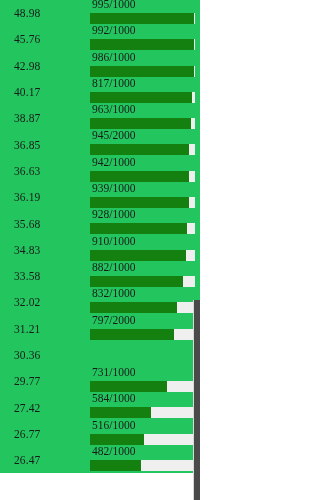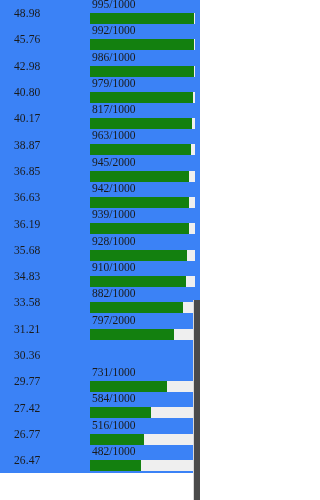--- a/index.html
+++ b/index.html
@@ -20,21 +20,21 @@
     width: 200px;
     height: 500px;
     background: #ffffff;
   }
 
   .row {
     position: relative;
     height: 26.3px;
     display: flex;
     align-items: center;
-    background: #3b82f6;
+    background: #22c55e;
   }
 
   .score-cell {
     width: 90px;
     flex: 0 0 90px;
     text-align: left;
     padding-left: 14px;
     box-sizing: border-box;
     font-size: 11.5px;
     color: #1a1a1a;
@@ -124,29 +124,20 @@
       <div class="row">
         <div class="score-cell">42.98</div>
         <div class="bar-cell">
           <div class="bar-label">986/1000</div>
           <div class="bar-track">
             <div class="bar-fill" style="width: 98.6%;"></div>
           </div>
         </div>
       </div>
       <div class="row">
-        <div class="score-cell">40.80</div>
-        <div class="bar-cell">
-          <div class="bar-label">979/1000</div>
-          <div class="bar-track">
-            <div class="bar-fill" style="width: 97.9%;"></div>
-          </div>
-        </div>
-      </div>
-      <div class="row">
         <div class="score-cell">40.17</div>
         <div class="bar-cell">
           <div class="bar-label">817/1000</div>
           <div class="bar-track">
             <div class="bar-fill" style="width: 97.5%;"></div>
           </div>
         </div>
       </div>
       <div class="row">
         <div class="score-cell">38.87</div>
@@ -201,20 +192,29 @@
             <div class="bar-fill" style="width: 91%;"></div>
           </div>
         </div>
       </div>
       <div class="row">
         <div class="score-cell">33.58</div>
         <div class="bar-cell">
           <div class="bar-label">882/1000</div>
           <div class="bar-track">
             <div class="bar-fill" style="width: 88.2%;"></div>
+          </div>
+        </div>
+      </div>
+      <div class="row">
+        <div class="score-cell">32.02</div>
+        <div class="bar-cell">
+          <div class="bar-label">832/1000</div>
+          <div class="bar-track">
+            <div class="bar-fill" style="width: 83.2%;"></div>
           </div>
         </div>
       </div>
       <div class="row">
         <div class="score-cell">31.21</div>
         <div class="bar-cell">
           <div class="bar-label">797/2000</div>
           <div class="bar-track">
             <div class="bar-fill" style="width: 79.7%;"></div>
           </div>

